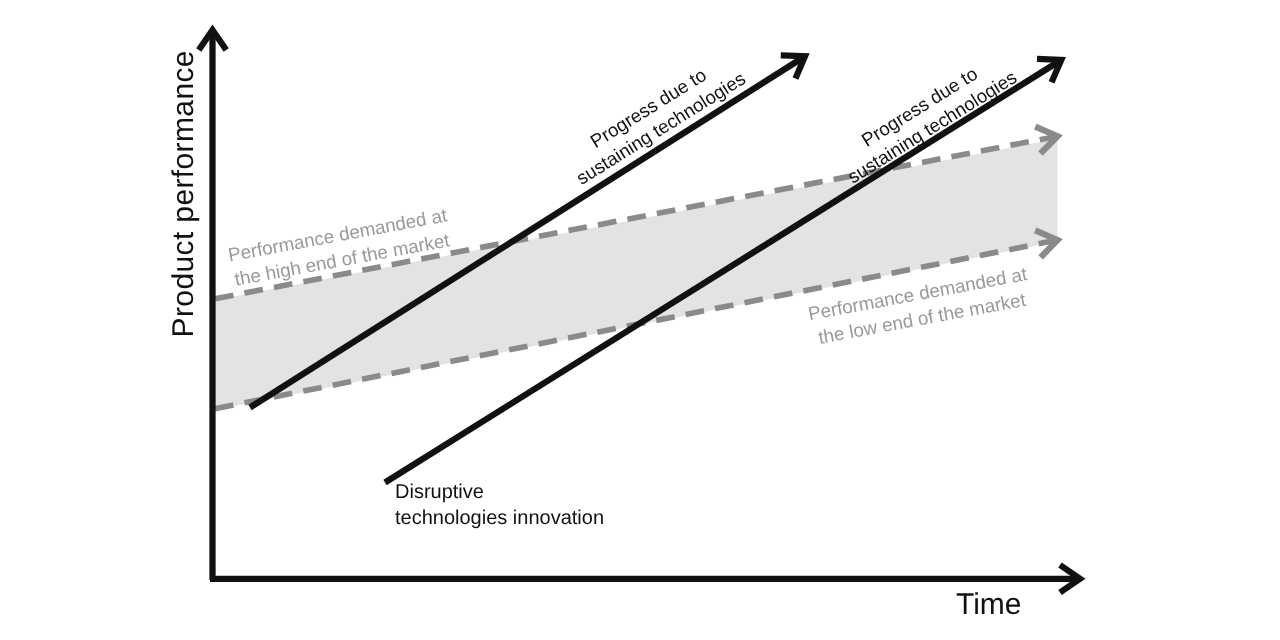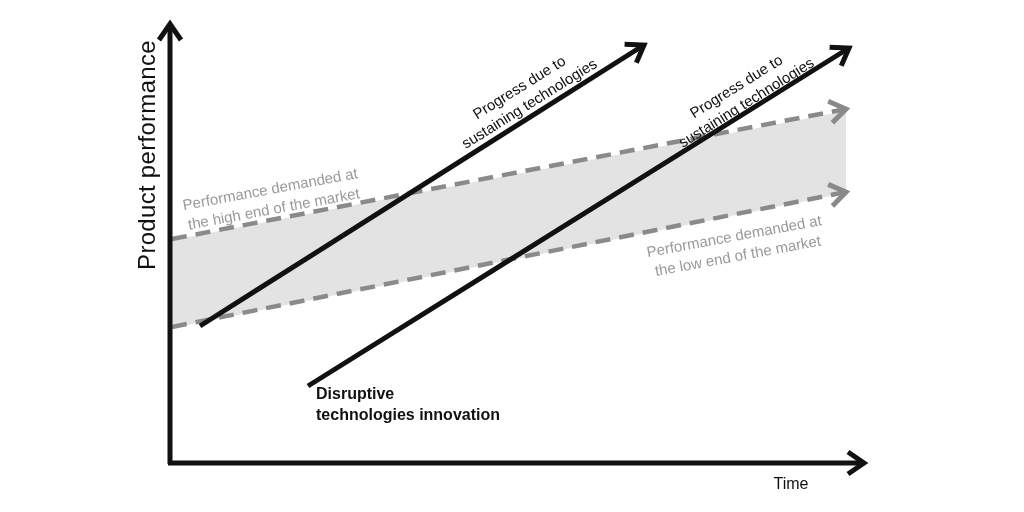--- a/index.html
+++ b/index.html
@@ -12,28 +12,28 @@
   }
   .stage svg{position:absolute;left:0;top:0;}
   .lbl{
     position:absolute;
     white-space:nowrap;
     color:#111111;
     transform:translate(-50%,-50%) rotate(var(--r,0deg));
     text-align:center;
   }
   .lbl-y{left:147px;top:155px;font-size:24px;--r:-90deg;letter-spacing:.3px;}
-  .lbl-time{left:791px;top:484px;font-size:16px;}
+  .lbl-time{left:791px;top:484px;font-size:24px;}
   .lbl-sus1{left:524px;top:95px;font-size:15px;line-height:19px;--r:-32deg;}
   .lbl-sus2{left:741px;top:94px;font-size:15px;line-height:19px;--r:-32deg;}
   .lbl-high{left:272px;top:199px;font-size:15px;line-height:20px;--r:-10.5deg;color:#999999;}
   .lbl-low{left:736px;top:246px;font-size:15px;line-height:20px;--r:-10.5deg;color:#999999;}
   .lbl-disruptive{
     left:316px;top:383px;font-size:16px;line-height:21px;
-    transform:none;text-align:left;font-weight:bold;
+    transform:none;text-align:left;
   }
 </style>
 </head>
 <body>
 
 <div class="stage">
 
   <svg width="1024" height="512" viewBox="0 0 1024 512">
     <defs>
       <marker id="ah-black" viewBox="0 0 26 28" refX="20" refY="14" markerWidth="26" markerHeight="28" orient="auto" markerUnits="userSpaceOnUse">

